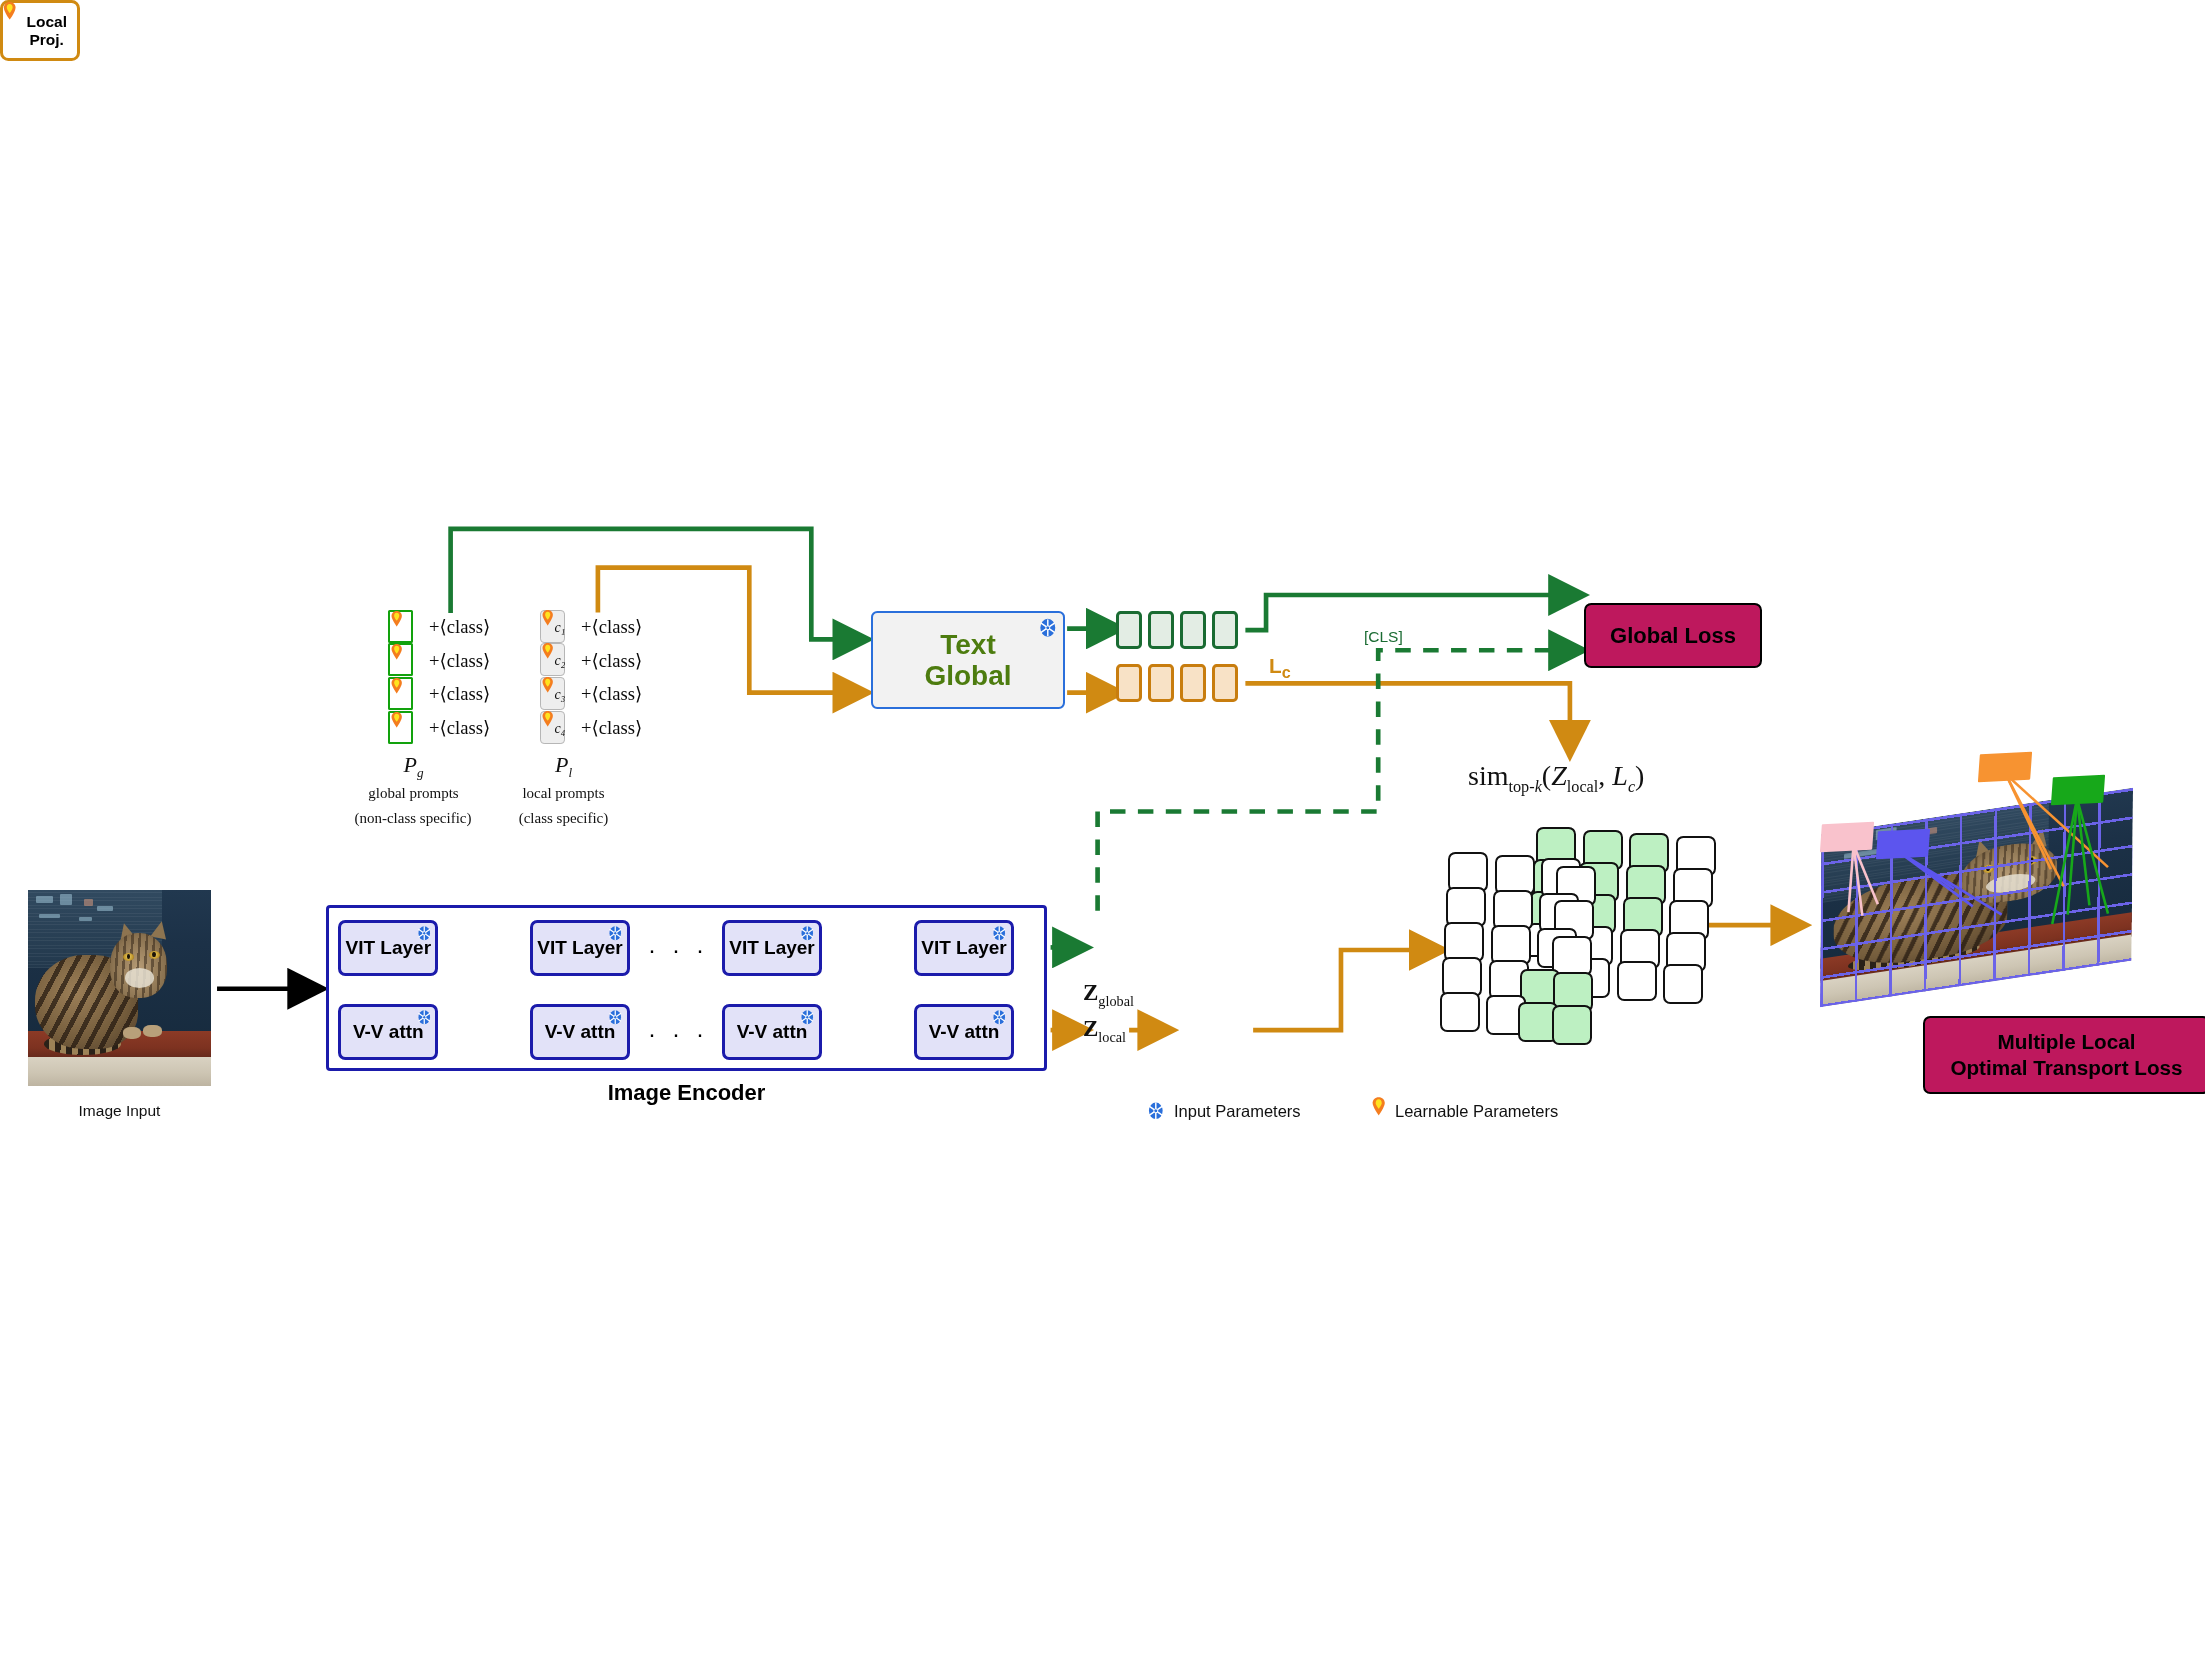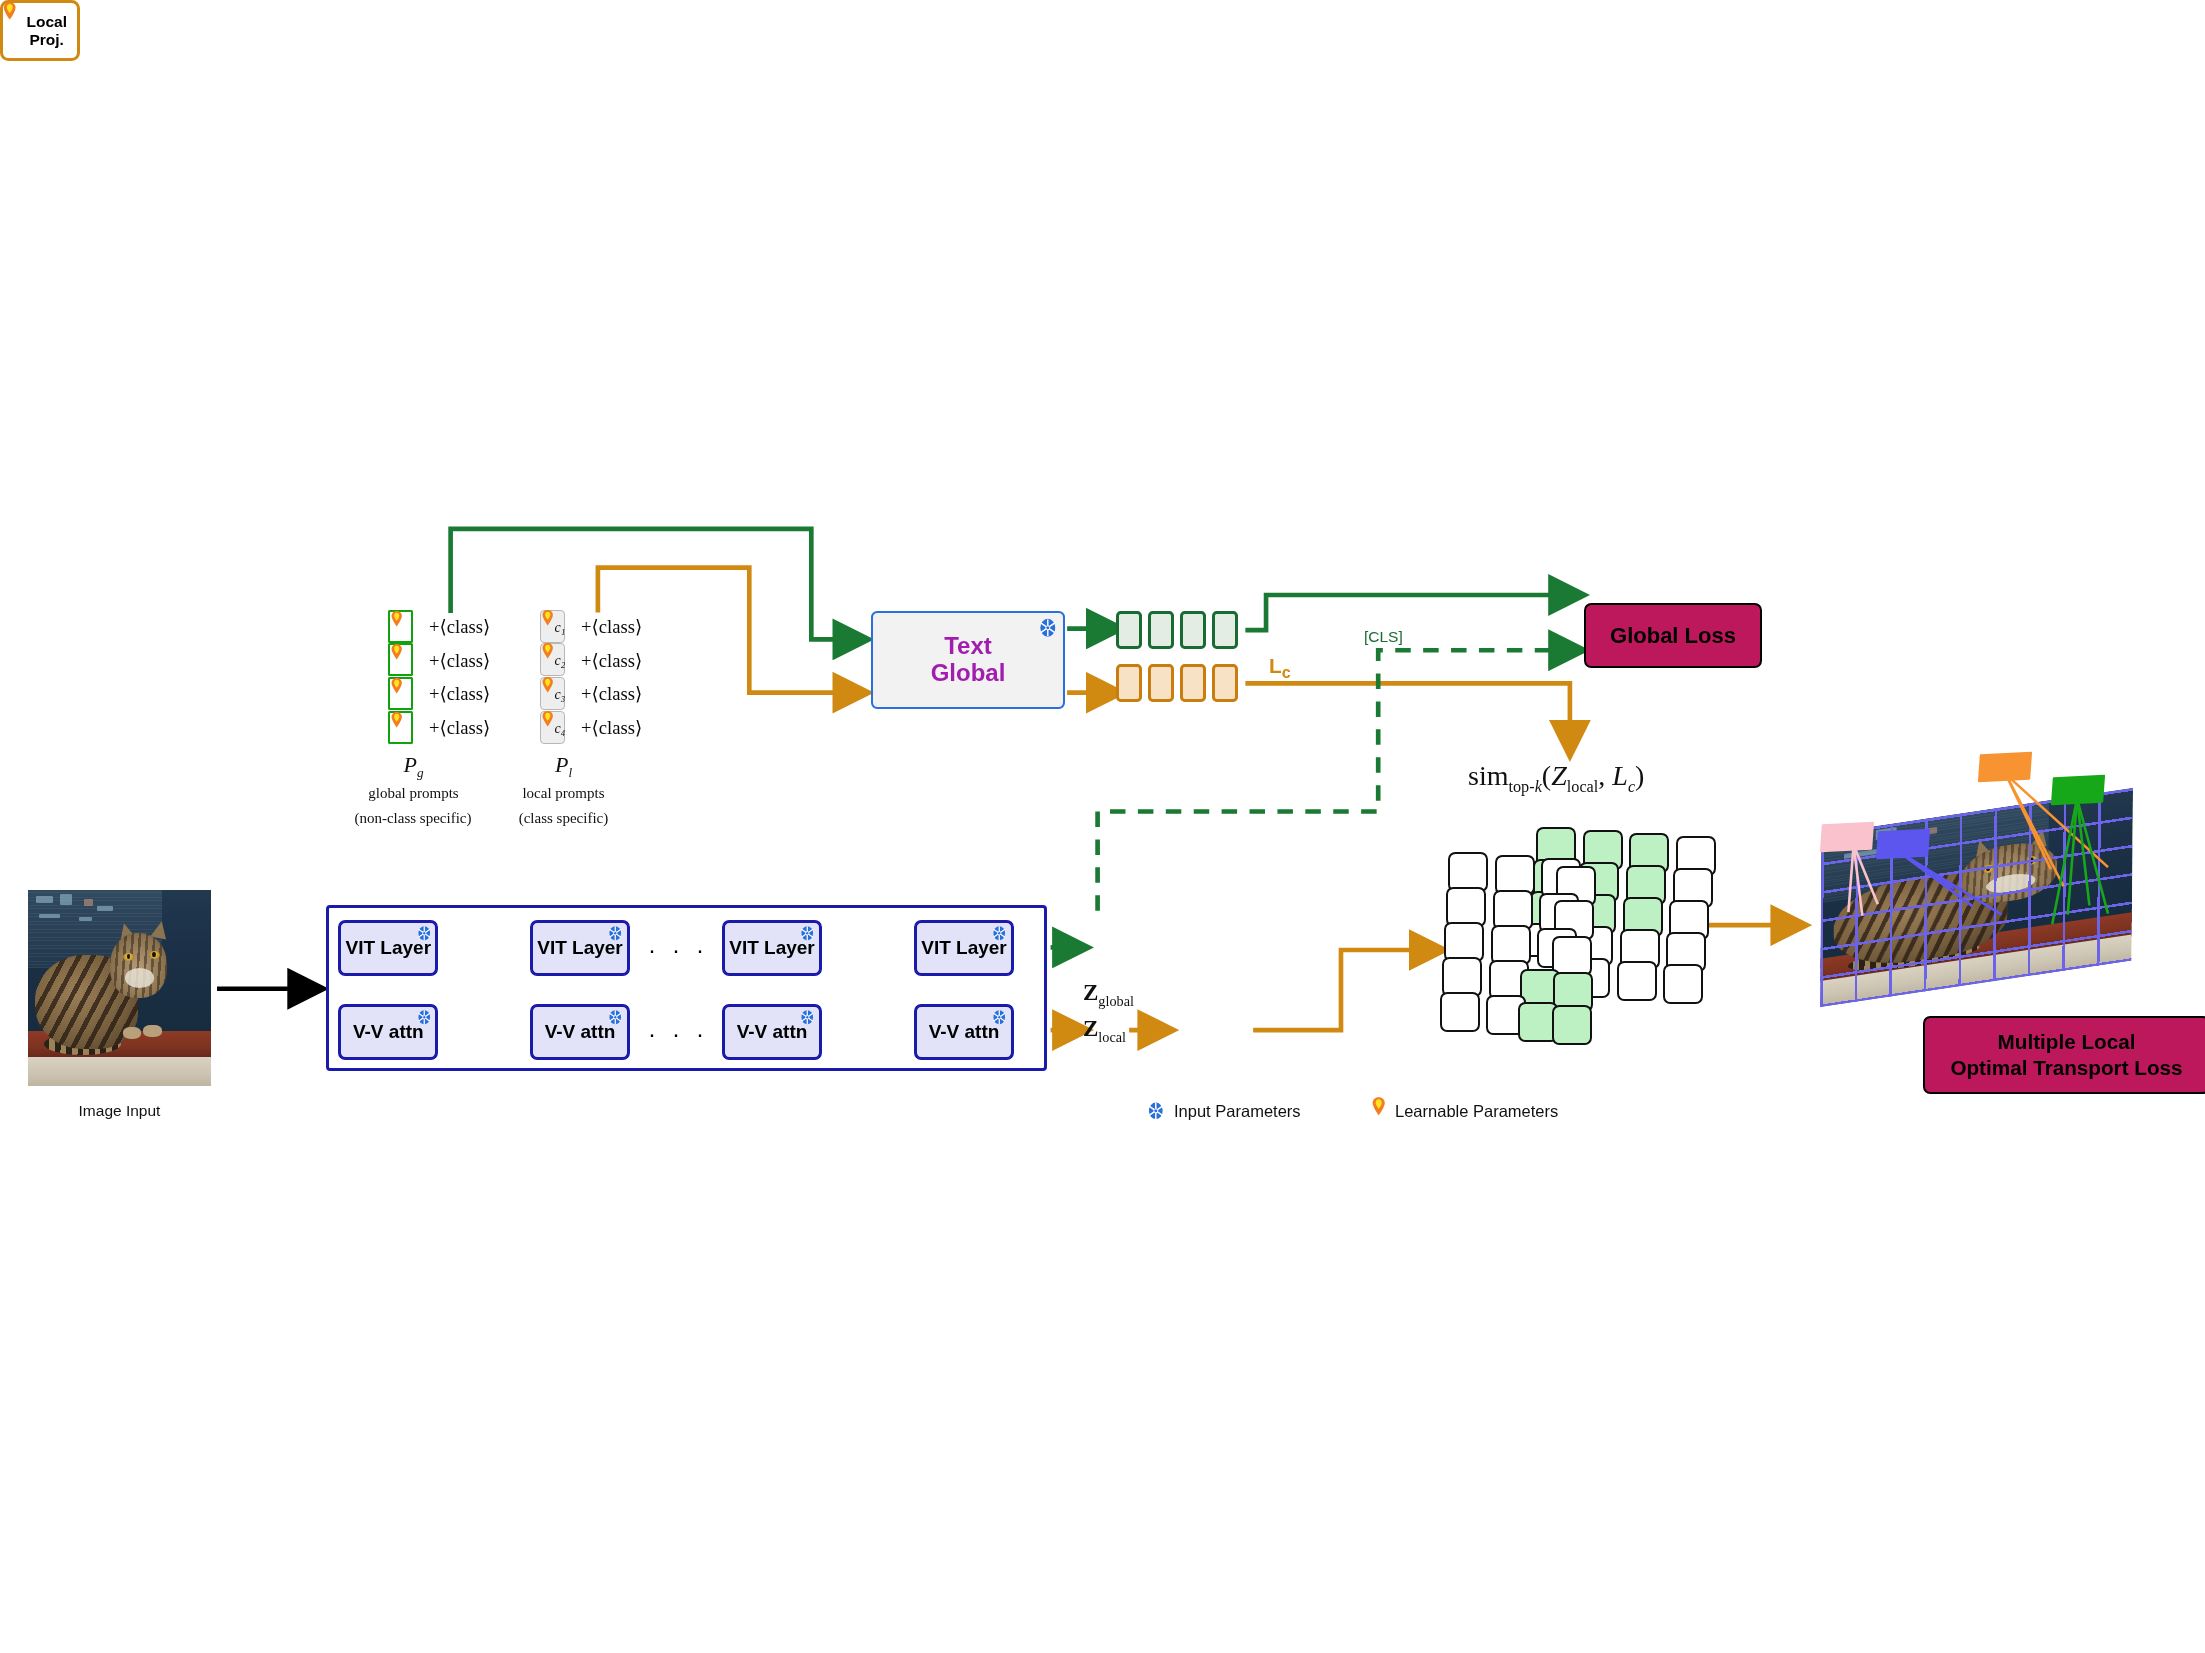--- a/index.html
+++ b/index.html
@@ -52,21 +52,21 @@
   .pin{position:absolute;width:11.4px;height:15.5px;left:1px;top:-1px;}
   .cls-txt{position:absolute;font-family:"Liberation Serif",serif;font-size:18.6px;color:#0b0b0b;white-space:nowrap;}
   .clabel{position:absolute;font-family:"Liberation Serif",serif;font-style:italic;font-size:14px;color:#111;}
   .grp-sym{position:absolute;font-family:"Liberation Serif",serif;font-size:22px;color:#111;text-align:center;}
   .grp-cap{position:absolute;font-family:"Liberation Serif",serif;font-size:15px;color:#111;text-align:center;white-space:nowrap;}
 
   
   #text-encoder{left:871px;top:611px;width:194px;height:98px;box-sizing:border-box;
      border:2.6px solid #2a6fdb;border-radius:6.2px;background:#f2f2f2;
      display:flex;align-items:center;justify-content:center;}
-  #text-encoder .te-label{font-family:"Liberation Sans",sans-serif;font-weight:bold;font-size:24px;line-height:1.12;color:#a21caf;text-align:center;}
+  #text-encoder .te-label{font-family:"Liberation Sans",sans-serif;font-weight:bold;font-size:28px;line-height:1.12;color:#4d7c0f;text-align:center;}
   .snow{position:absolute;width:19.6px;height:19.6px;}
   .snow.small{width:16.5px;height:16.5px;}
 
   
   .tok{position:absolute;width:26px;height:38px;box-sizing:border-box;border-radius:4.7px;}
   .tok-g{border:3.6px solid #1a6b32;background:#e3ede4;}
   .tok-o{border:3.6px solid #c87d0e;background:#f8e2c6;}
 
   
   .lossbox{position:absolute;box-sizing:border-box;border:2.6px solid #000;border-radius:7.2px;background:#be185d;
@@ -425,20 +425,21 @@
             <line x1="7" y1="11" x2="33" y2="29"></line>
             <line x1="33" y1="11" x2="7" y2="29"></line>
         </g>
           <circle cx="20" cy="20" r="4" fill="#2a6fdb" stroke="#fff" stroke-width="2"></circle>
       </svg>
     </div>
 
     <div class="dots" style="left:319px;top:28px;">· · ·</div>
     <div class="dots" style="left:319px;top:112px;">· · ·</div>
   </div>
+  <div id="ie-caption">Image Encoder</div>
 
   <div class="zlab" style="left:1083px;top:980px;text-align:right;">
     <i style="font-style:normal;font-weight:bold;">Z</i><sub>global</sub>
   </div>
   <div class="zlab" style="left:1083px;top:1016px;">
     <i style="font-style:normal;font-weight:bold;">Z</i><sub>local</sub>
   </div>
 
   <div id="local-proj">
     <svg class="pin abs" style="left:3.1px;top:2.1px;width:13.4px;height:17.6px;" viewBox="0 0 22 30">

